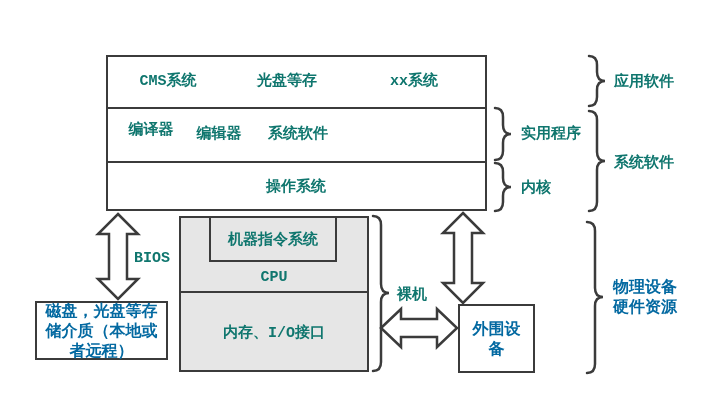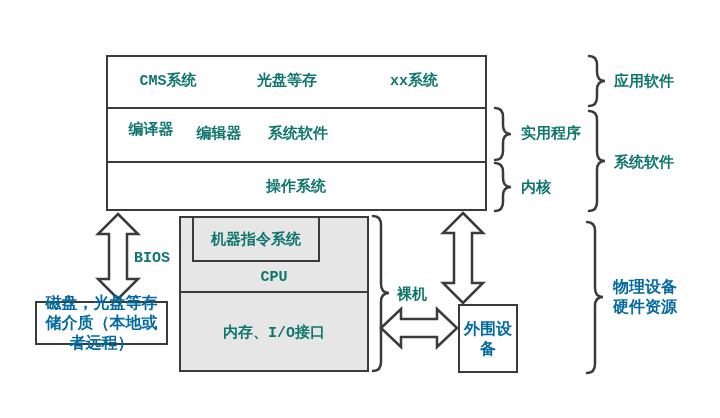--- a/index.html
+++ b/index.html
@@ -53,37 +53,37 @@
     <span class="lbl center-xy" style="left:306px;top:23px;">xx系统</span>
 
     <span class="lbl center-xy" style="left:43px;top:72px;">编译器</span>
     <span class="lbl center-xy" style="left:111px;top:76px;">编辑器</span>
     <span class="lbl center-xy" style="left:190px;top:76px;">系统软件</span>
 
     <span class="lbl center-xy" style="left:188px;top:129px;">操作系统</span>
   </div>
 
   <div class="box gray" style="left:179px;top:216px;width:190px;height:156px;">
-    <div class="box gray flex-center" style="left:11px;top:-2px;width:128px;height:46px;">
+    <div class="box gray flex-center" style="left:28px;top:-2px;width:128px;height:46px;">
       <span class="lbl" style="position:static;">机器指令系统</span>
     </div>
     <span class="lbl center-xy" style="left:93px;top:59px;">CPU</span>
     <div class="divider" style="top:73px;"></div>
     <span class="lbl center-xy" style="left:93px;top:114px;">内存、I/O接口</span>
   </div>
 
-  <div class="box flex-center" style="left:35px;top:301px;width:133px;height:44px;">
+  <div class="box flex-center" style="left:35px;top:301px;width:133px;height:59px;">
     <div class="multiline">
       <div>磁盘，光盘等存</div>
       <div>储介质（本地或</div>
       <div>者远程）</div>
     </div>
   </div>
 
-  <div class="box flex-center" style="left:458px;top:304px;width:60px;height:69px;">
+  <div class="box flex-center" style="left:458px;top:304px;width:77px;height:69px;">
     <div class="multiline">
       <div>外围设</div>
       <div>备</div>
     </div>
   </div>
 
   <span class="lbl center-y" style="left:134px;top:258px;">BIOS</span>
   <span class="lbl center-y" style="left:397px;top:294px;">裸机</span>
   <span class="lbl center-y" style="left:521px;top:133px;">实用程序</span>
   <span class="lbl center-y" style="left:521px;top:187px;">内核</span>

